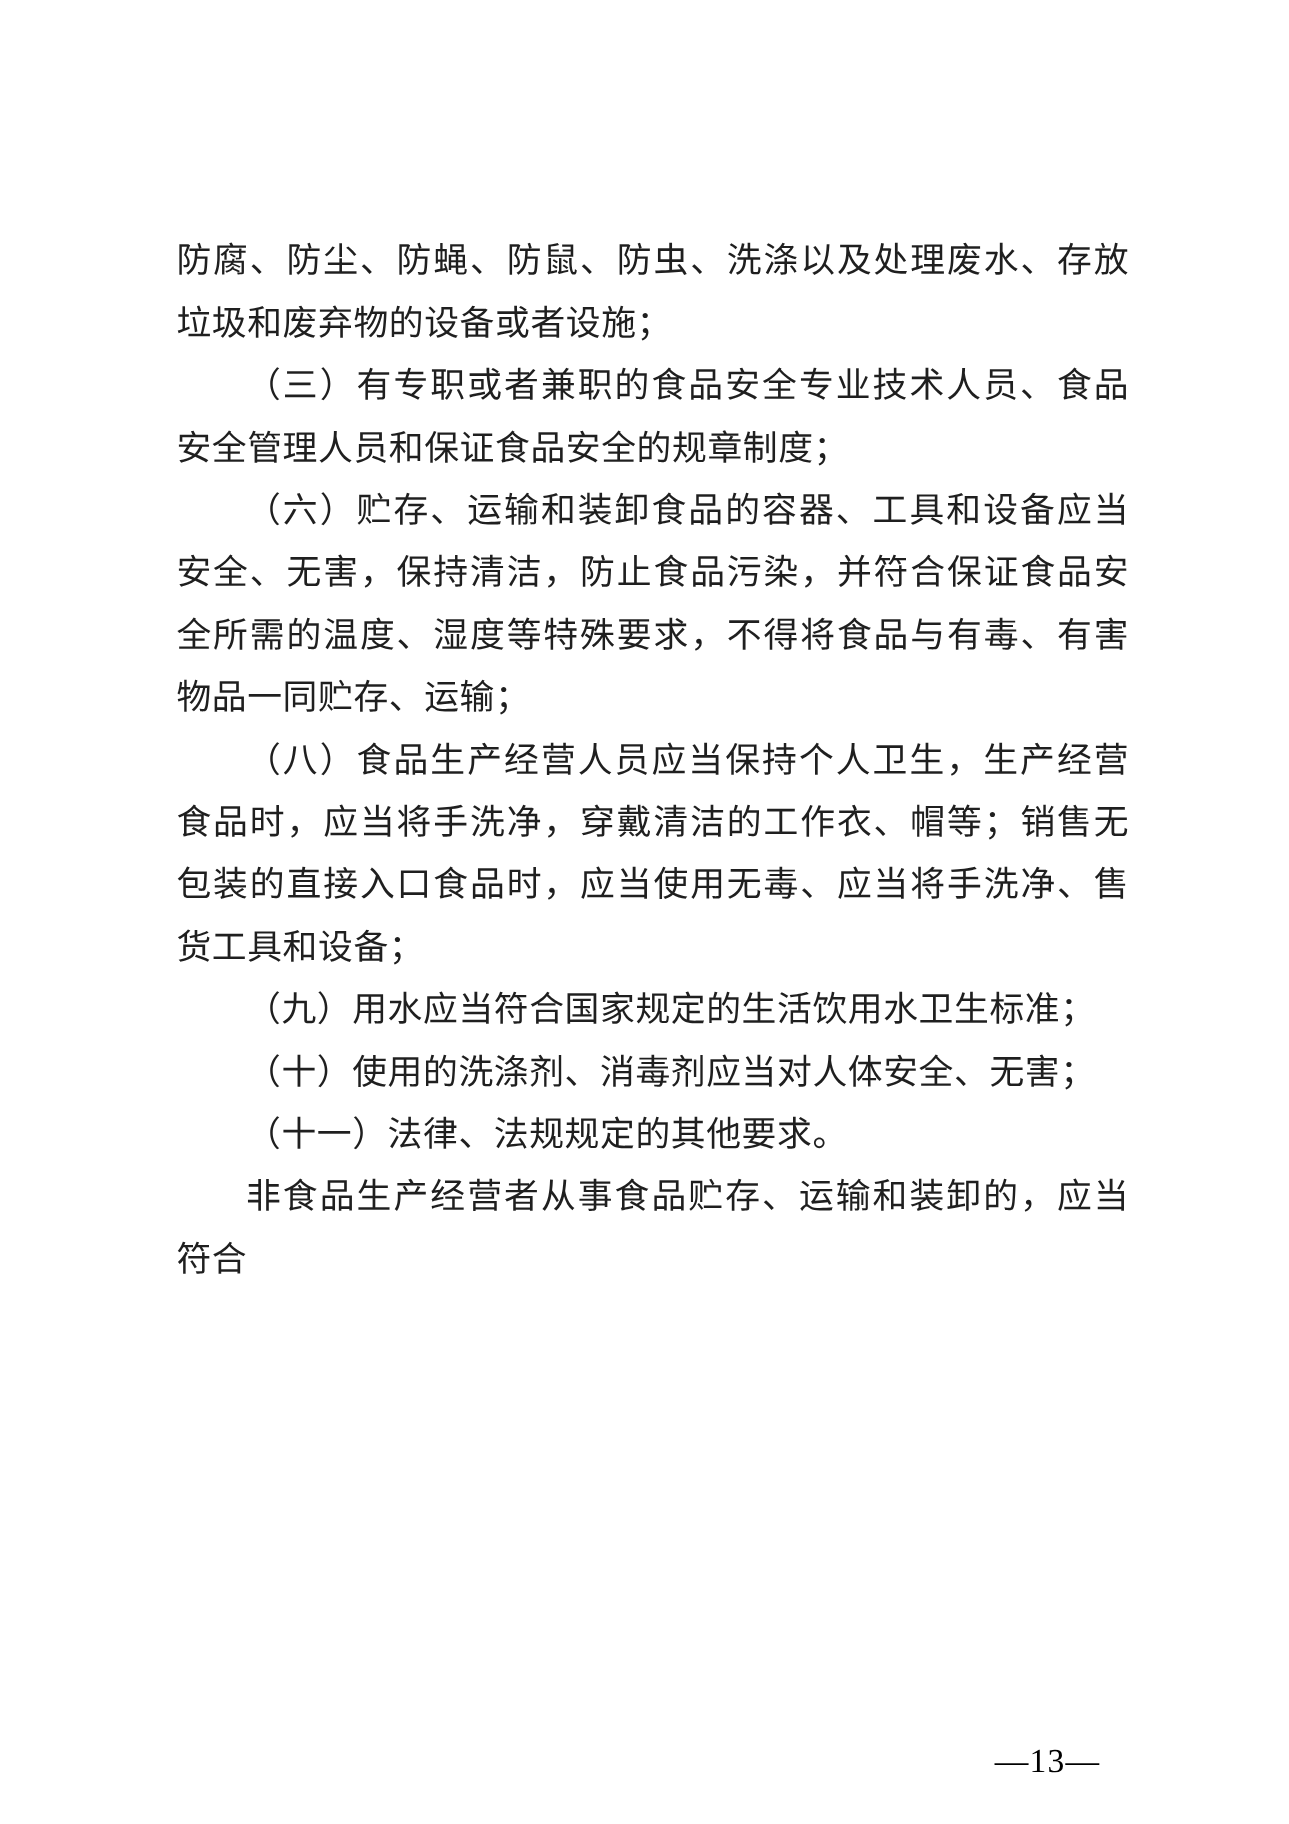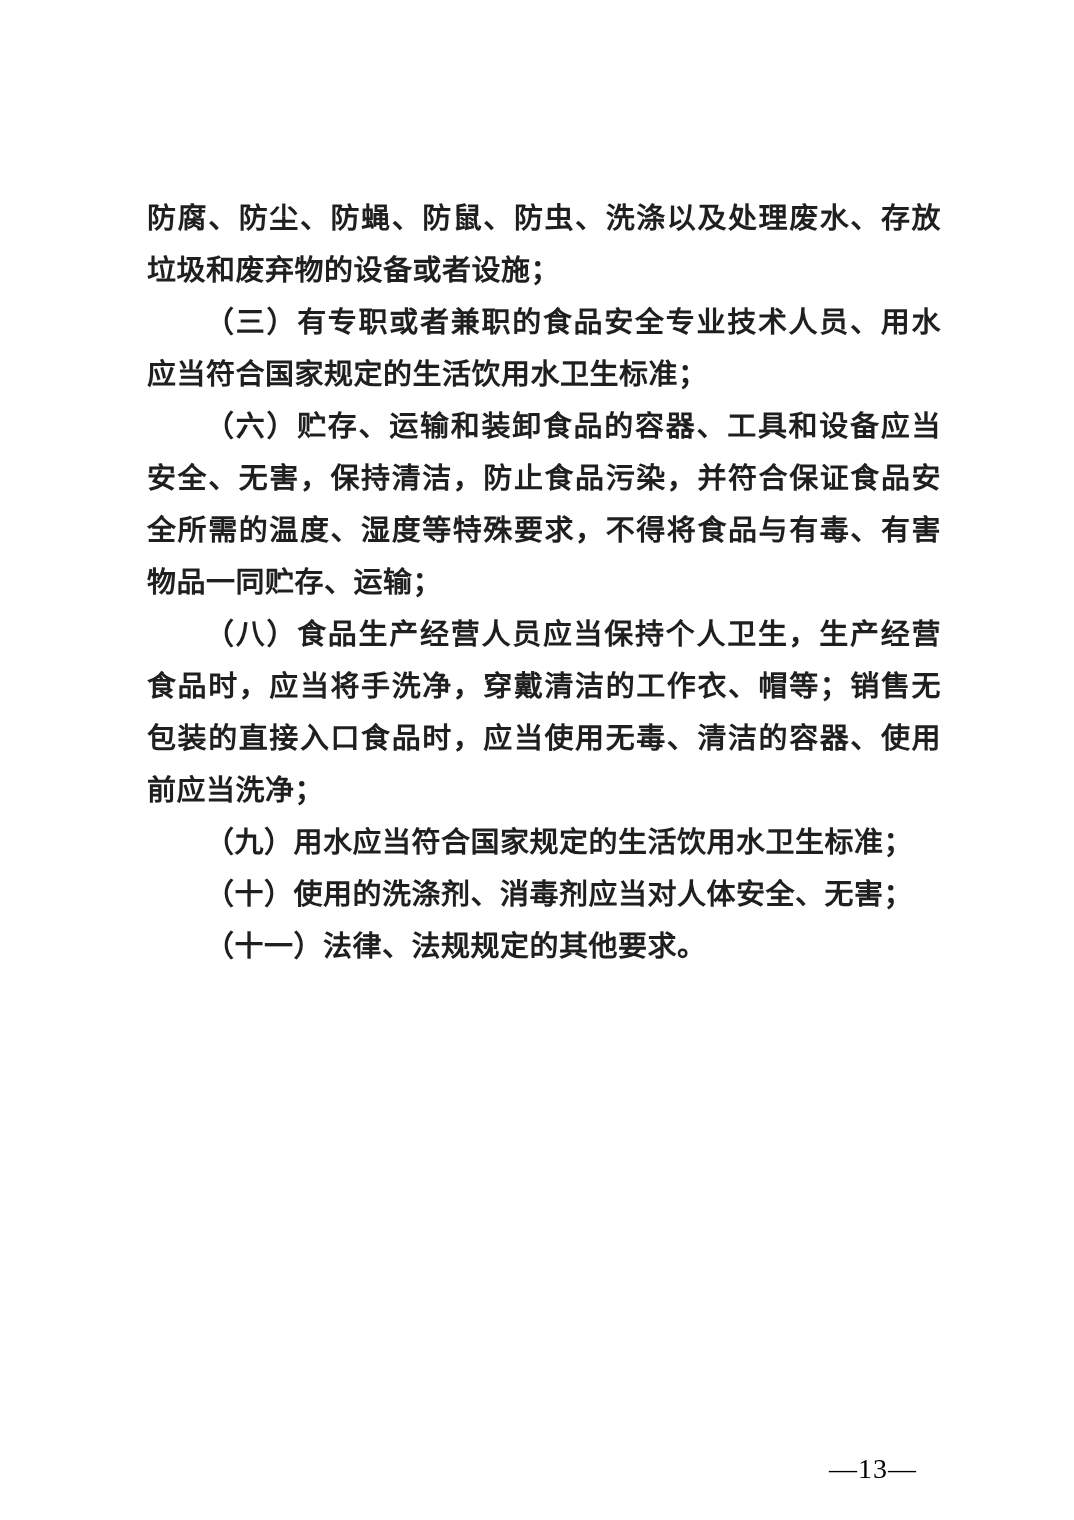--- a/index.html
+++ b/index.html
@@ -26,21 +26,20 @@
     font-size: 29px;
     line-height: 52px;
     text-align: justify;
     text-align-last: left;
     letter-spacing: 0.5px;
   }
   .para {
     margin: 0;
     padding: 0;
     word-break: break-all;
-    font-weight: bold;
   }
   .para.indent {
     text-indent: 2em;
   }
   .page-number {
     position: absolute;
     right: 157px;
     bottom: 37px;
     font-size: 28px;
     line-height: 28px;
@@ -49,23 +48,24 @@
     white-space: nowrap;
   }
 </style>
 </head>
 <body>
 
 <div class="page">
 
   <div class="doc-body">
     <p class="para">防腐、防尘、防蝇、防鼠、防虫、洗涤以及处理废水、存放垃圾和废弃物的设备或者设施；</p>
-    <p class="para indent">（三）有专职或者兼职的食品安全专业技术人员、用水应当符合国家规定的生活饮用水卫生标准；</p>
+    <p class="para indent">（三）有专职或者兼职的食品安全专业技术人员、食品安全管理人员和保证食品安全的规章制度；</p>
     <p class="para indent">（六）贮存、运输和装卸食品的容器、工具和设备应当安全、无害，保持清洁，防止食品污染，并符合保证食品安全所需的温度、湿度等特殊要求，不得将食品与有毒、有害物品一同贮存、运输；</p>
-    <p class="para indent">（八）食品生产经营人员应当保持个人卫生，生产经营食品时，应当将手洗净，穿戴清洁的工作衣、帽等；销售无包装的直接入口食品时，应当使用无毒、清洁的容器、使用前应当洗净；</p>
+    <p class="para indent">（八）食品生产经营人员应当保持个人卫生，生产经营食品时，应当将手洗净，穿戴清洁的工作衣、帽等；销售无包装的直接入口食品时，应当使用无毒、应当将手洗净、售货工具和设备；</p>
     <p class="para indent">（九）用水应当符合国家规定的生活饮用水卫生标准；</p>
     <p class="para indent">（十）使用的洗涤剂、消毒剂应当对人体安全、无害；</p>
     <p class="para indent">（十一）法律、法规规定的其他要求。</p>
+    <p class="para indent">非食品生产经营者从事食品贮存、运输和装卸的，应当符合</p>
   </div>
 
   <div class="page-number">—13—</div>
 
 </div>
 
 </body></html>

